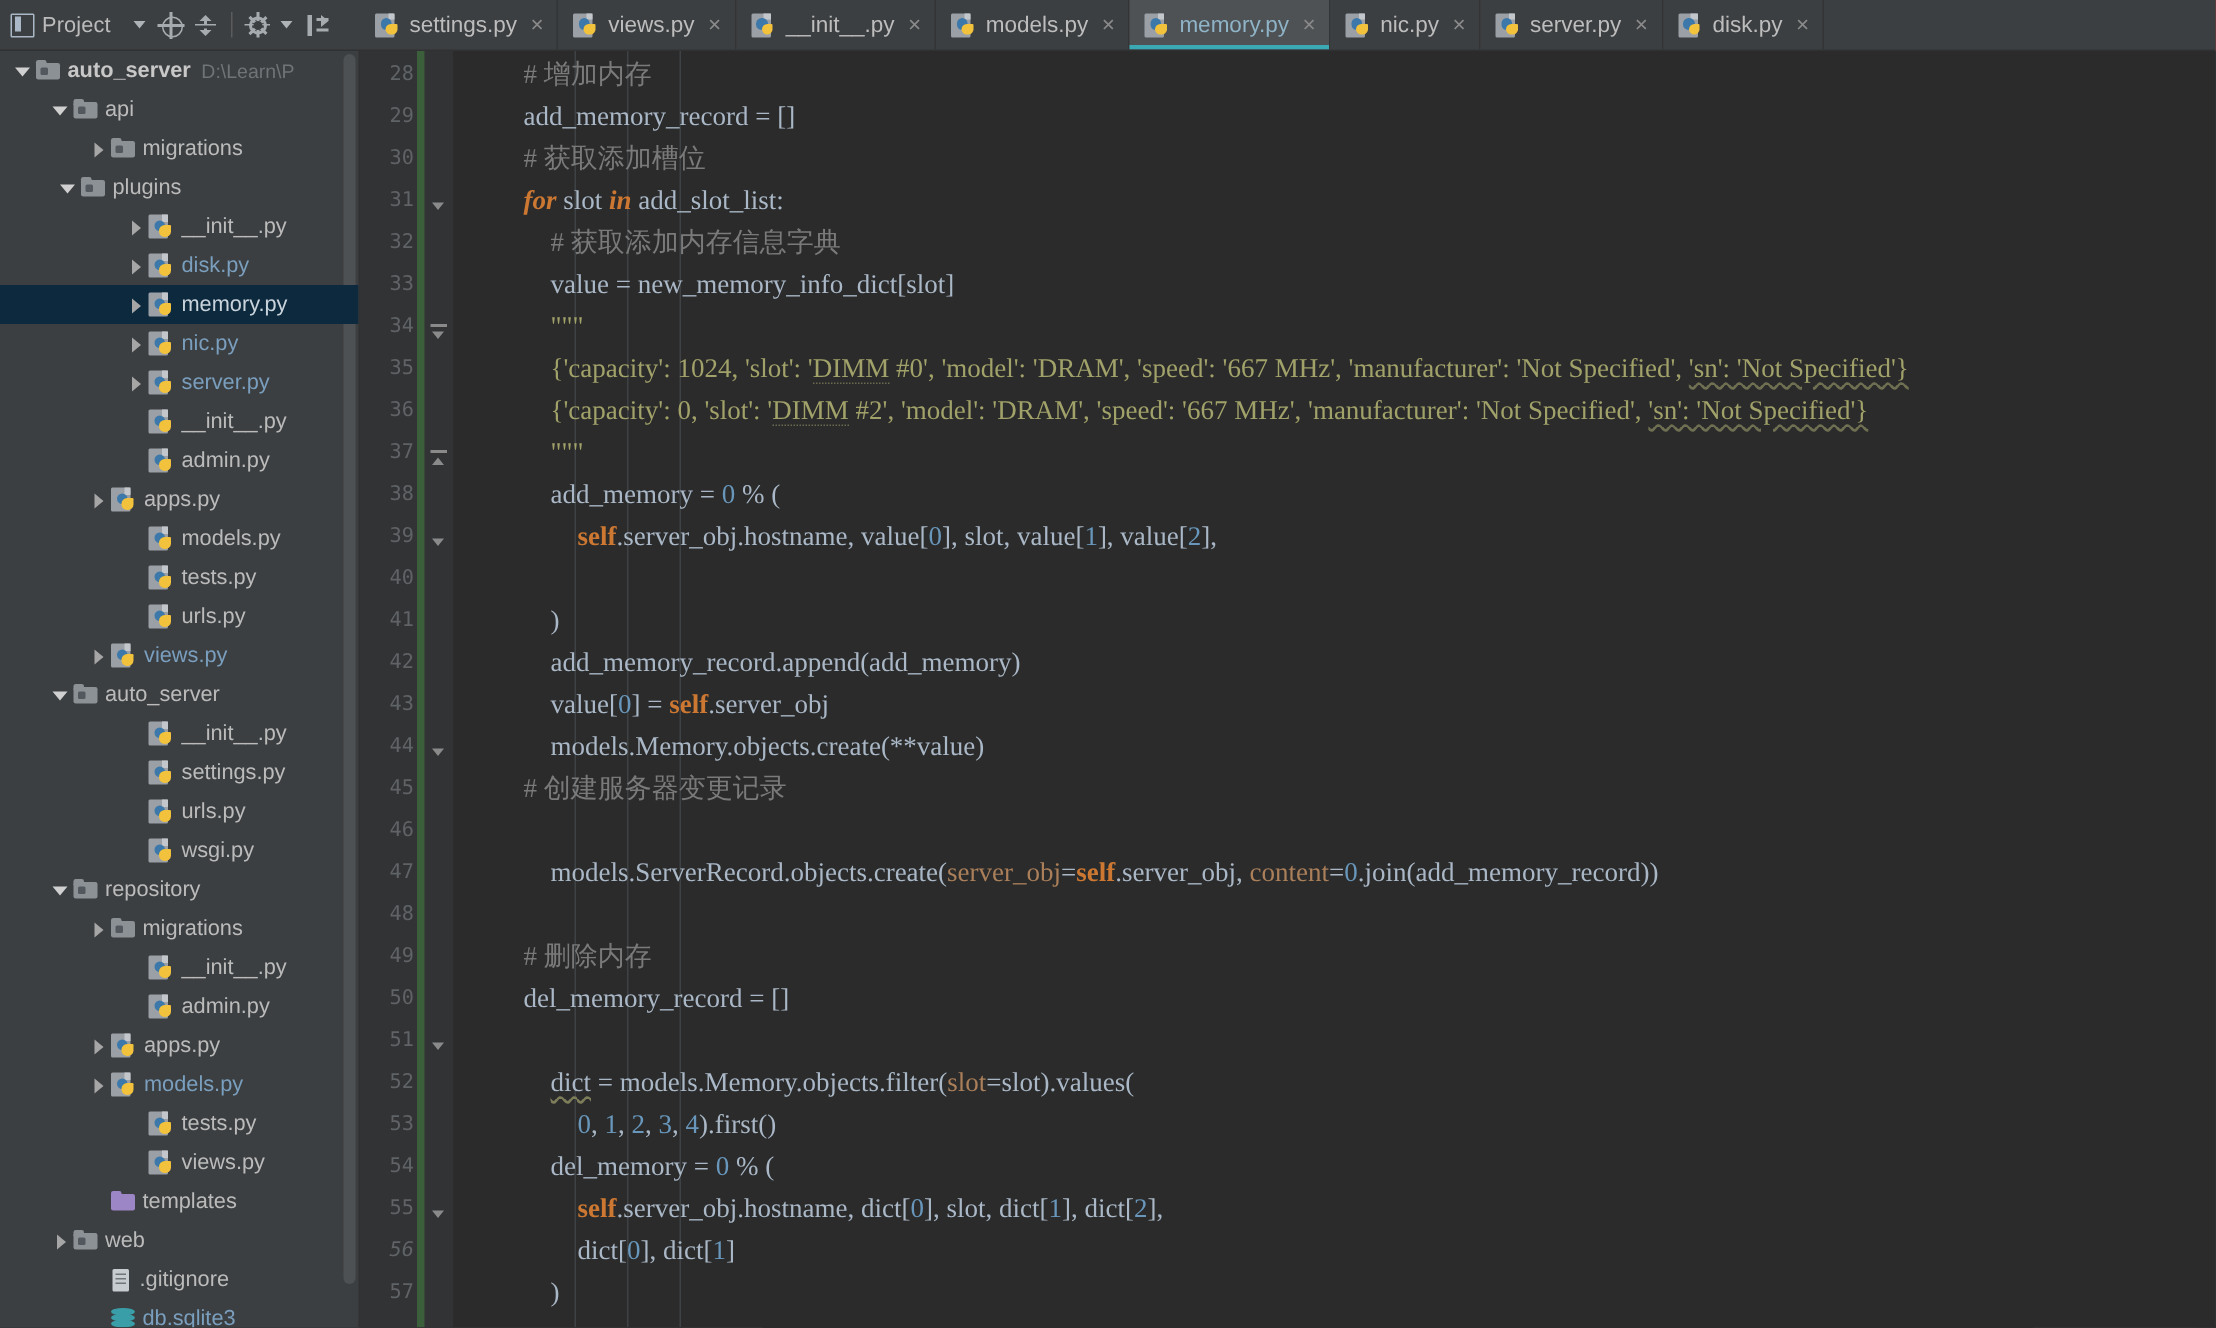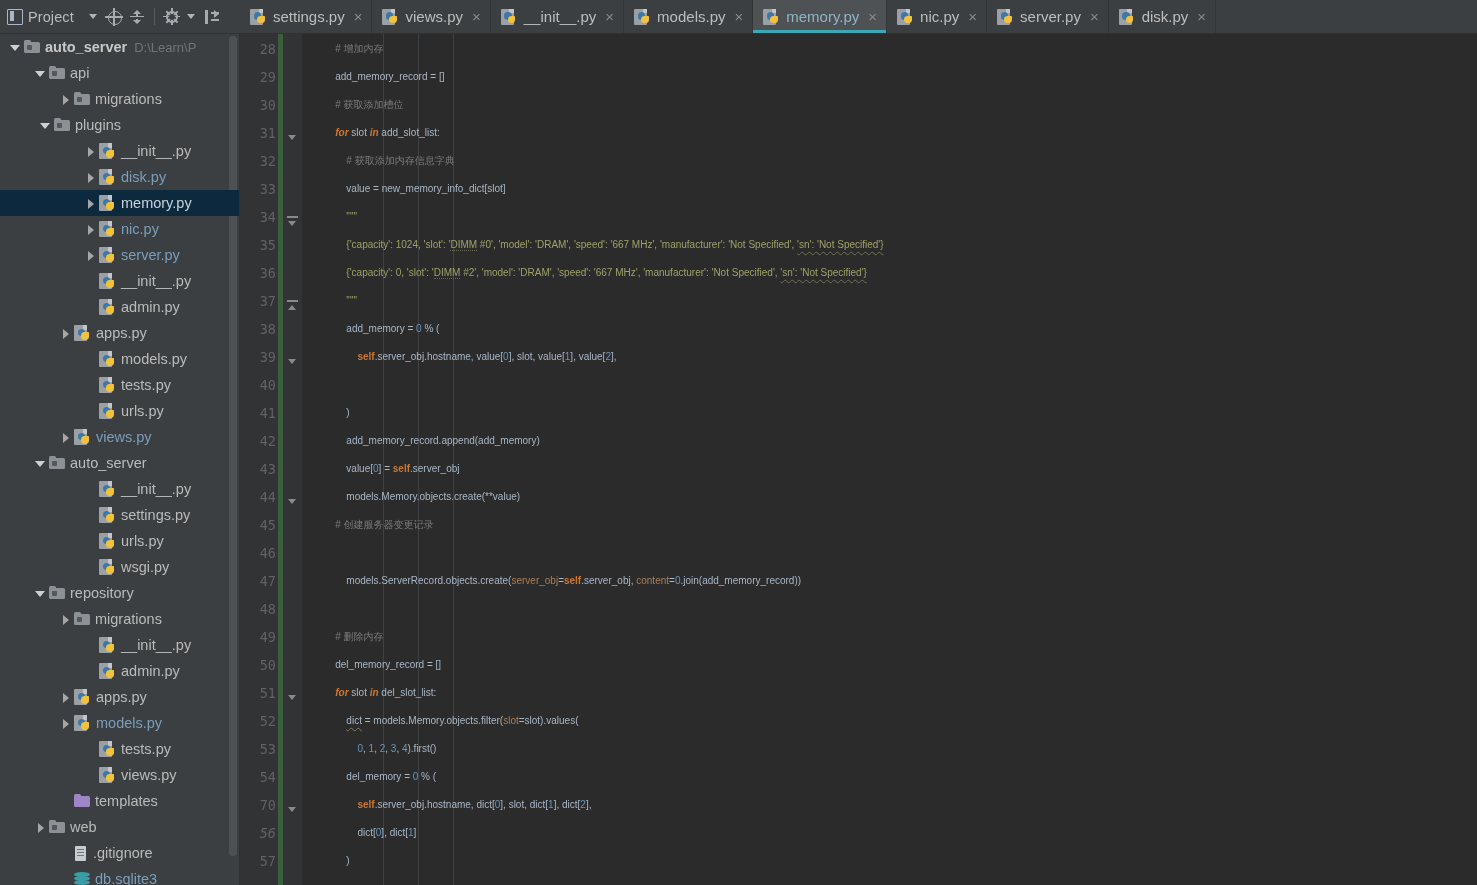--- a/index.html
+++ b/index.html
@@ -211,21 +211,21 @@
     width: 0; height: 0; border-left: 4.5px solid transparent; border-right: 4.5px solid transparent;
     border-bottom: 5.5px solid #8a8a8a;
   }
   .fold .cap {
     position: absolute; left: 1px; top: 1px; width: 11px; height: 2px; background: #8a8a8a;
   }
 
   .code-area { position: relative; flex: 1; overflow: hidden; background: #2b2b2b; }
   .code-line {
     position: absolute; left: 0; white-space: pre; height: 28px; line-height: 28px;
-    font-family: Liberation Sans, sans-serif; font-size: 10px; color: #a9b7c6;
+    font-family: Liberation Serif, serif; font-size: 18px; color: #a9b7c6;
   }
   .indent-guide {
     position: absolute; width: 1px; background: #3f4244;
   }
   .kw-for { color: #cc7832; font-weight: bold; font-style: italic; }
   .selfk { color: #cc7832; font-weight: bold; }
   .doc { color: #a1a16a; }
   .cmt { color: #7a7a7a; }
   .kwarg { color: #aa7f5a; }
   .num { color: #6897bb; }
@@ -735,21 +735,21 @@
           <div class="lnum" style="top: 567px;">48</div>
           <div class="lnum" style="top: 595px;">49</div>
           <div class="lnum" style="top: 623px;">50</div>
           <div class="lnum" style="top: 651px;">51</div>
           <div class="fold" style="top: 657px;">
             <span class="tri-d"></span>
           </div>
           <div class="lnum" style="top: 679px;">52</div>
           <div class="lnum" style="top: 707px;">53</div>
           <div class="lnum" style="top: 735px;">54</div>
-          <div class="lnum" style="top: 763px;">70</div>
+          <div class="lnum" style="top: 763px;">55</div>
           <div class="fold" style="top: 769px;">
             <span class="tri-d"></span>
           </div>
           <div class="lnum" style="top: 791px; font-style: italic;">56</div>
           <div class="lnum" style="top: 819px;">57</div>
         </div>
       <div class="code-area" id="codearea">
           <div class="indent-guide" style="left: 81.24px; top: 0px; bottom: 0px;"></div>
           <div class="indent-guide" style="left: 116.36px; top: 0px; bottom: 0px;"></div>
           <div class="indent-guide" style="left: 151.48px; top: 0px; bottom: 0px;"></div>
@@ -767,21 +767,20 @@
           <div class="code-line" style="top: 309px; left: 11px;">                <span class="selfk">self</span>.server_obj.hostname, value[<span class="num">0</span>], slot, value[<span class="num">1</span>], value[<span class="num">2</span>],</div>
           <div class="code-line" style="top: 365px; left: 11px;">            )</div>
           <div class="code-line" style="top: 393px; left: 11px;">            add_memory_record.append(add_memory)</div>
           <div class="code-line" style="top: 421px; left: 11px;">            value[<span class="num">0</span>] = <span class="selfk">self</span>.server_obj</div>
           <div class="code-line" style="top: 449px; left: 11px;">            models.Memory.objects.create(**value)</div>
           <div class="code-line" style="top: 477px; left: 11px;">        <span class="cmt"># 创建服务器变更记录</span></div>
           <div class="code-line" style="top: 533px; left: 11px;">            models.ServerRecord.objects.create(<span class="kwarg">server_obj</span>=<span class="selfk">self</span>.server_obj, <span class="kwarg">content</span>=<span class="num">0</span>.join(add_memory_record))</div>
           <div class="code-line" style="top: 561px; left: 11px;"></div>
           <div class="code-line" style="top: 589px; left: 11px;">        <span class="cmt"># 删除内存</span></div>
           <div class="code-line" style="top: 617px; left: 11px;">        del_memory_record = []</div>
-          <div class="code-line" style="top: 645px; left: 11px;">        <span class="kw-for">for</span> slot <span class="kw-for">in</span> del_slot_list:</div>
           <div class="code-line" style="top: 673px; left: 11px;">            <span class="wavy">dict</span> = models.Memory.objects.filter(<span class="kwarg">slot</span>=slot).values(</div>
           <div class="code-line" style="top: 701px; left: 11px;">                <span class="num">0</span>, <span class="num">1</span>, <span class="num">2</span>, <span class="num">3</span>, <span class="num">4</span>).first()</div>
           <div class="code-line" style="top: 729px; left: 11px;">            del_memory = <span class="num">0</span> % (</div>
           <div class="code-line" style="top: 757px; left: 11px;">                <span class="selfk">self</span>.server_obj.hostname, dict[<span class="num">0</span>], slot, dict[<span class="num">1</span>], dict[<span class="num">2</span>],</div>
           <div class="code-line" style="top: 785px; left: 11px;">                dict[<span class="num">0</span>], dict[<span class="num">1</span>]</div>
           <div class="code-line" style="top: 813px; left: 11px;">            )</div>
         </div>
       <div class="right-gut"></div>
     </div>
 

